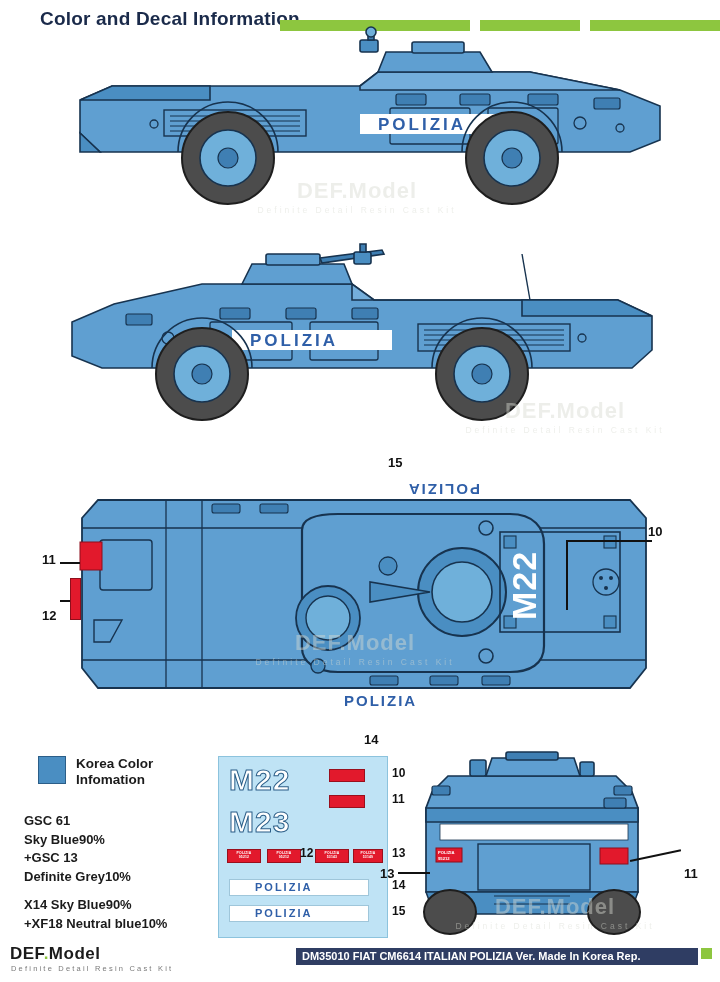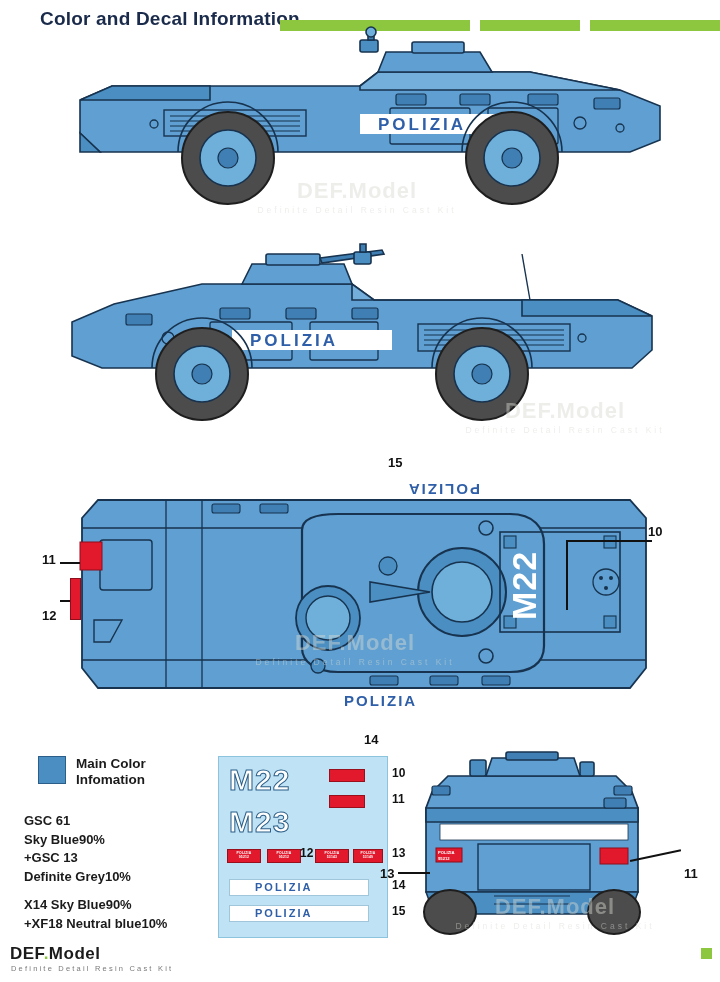--- a/index.html
+++ b/index.html
@@ -331,21 +331,21 @@
 <div style="position:absolute; left:70px; top:578px; width:11px; height:42px; background:#e2192c; border:1px solid #8e0f1c;"></div>
 
 <div class="callout" style="left:648px; top:524px;">10</div>
 <div class="leader" style="left:566px; top:540px; width:86px; height:1.5px;"></div>
 <div class="leader" style="left:566px; top:540px; width:1.5px; height:70px;"></div>
 
 <div class="callout" style="left:364px; top:732px;">14</div>
 
 <div class="colorbox"></div>
 <div class="colorbox-title">
-  <div>Main Color</div>
+  <div>Korea Color</div>
   <div>Infomation</div>
 </div>
 <div class="paint-list">
   <div>GSC 61</div>
   <div>Sky Blue90%</div>
   <div>+GSC 13</div>
   <div>Definite Grey10%</div>
   <div style="height:10px;"></div>
   <div>X14 Sky Blue90%</div>
   <div>+XF18 Neutral blue10%</div>
@@ -435,14 +435,17 @@
 <div class="leader" style="left:630px; top:860px; width:52px; height:1.5px; transform:rotate(-12deg); transform-origin:left center;"></div>
 
 <div class="wm" style="left:430px; top:894px; width:250px;">
   <div class="wm-main">DEF.Model</div>
   <div class="wm-sub">Definite Detail Resin Cast Kit</div>
 </div>
 
 <div class="footer">
   <div class="footer-logo">DEF<span class="dot">.</span>Model</div>
   <div class="footer-sub">Definite Detail Resin Cast Kit</div>
+  <div class="footer-bar">
+    <span>DM35010 FIAT CM6614 ITALIAN POLIZIA Ver. Made In Korea Rep.</span>
+  </div>
   <div class="footer-square"></div>
 </div>
 
 </body></html>

